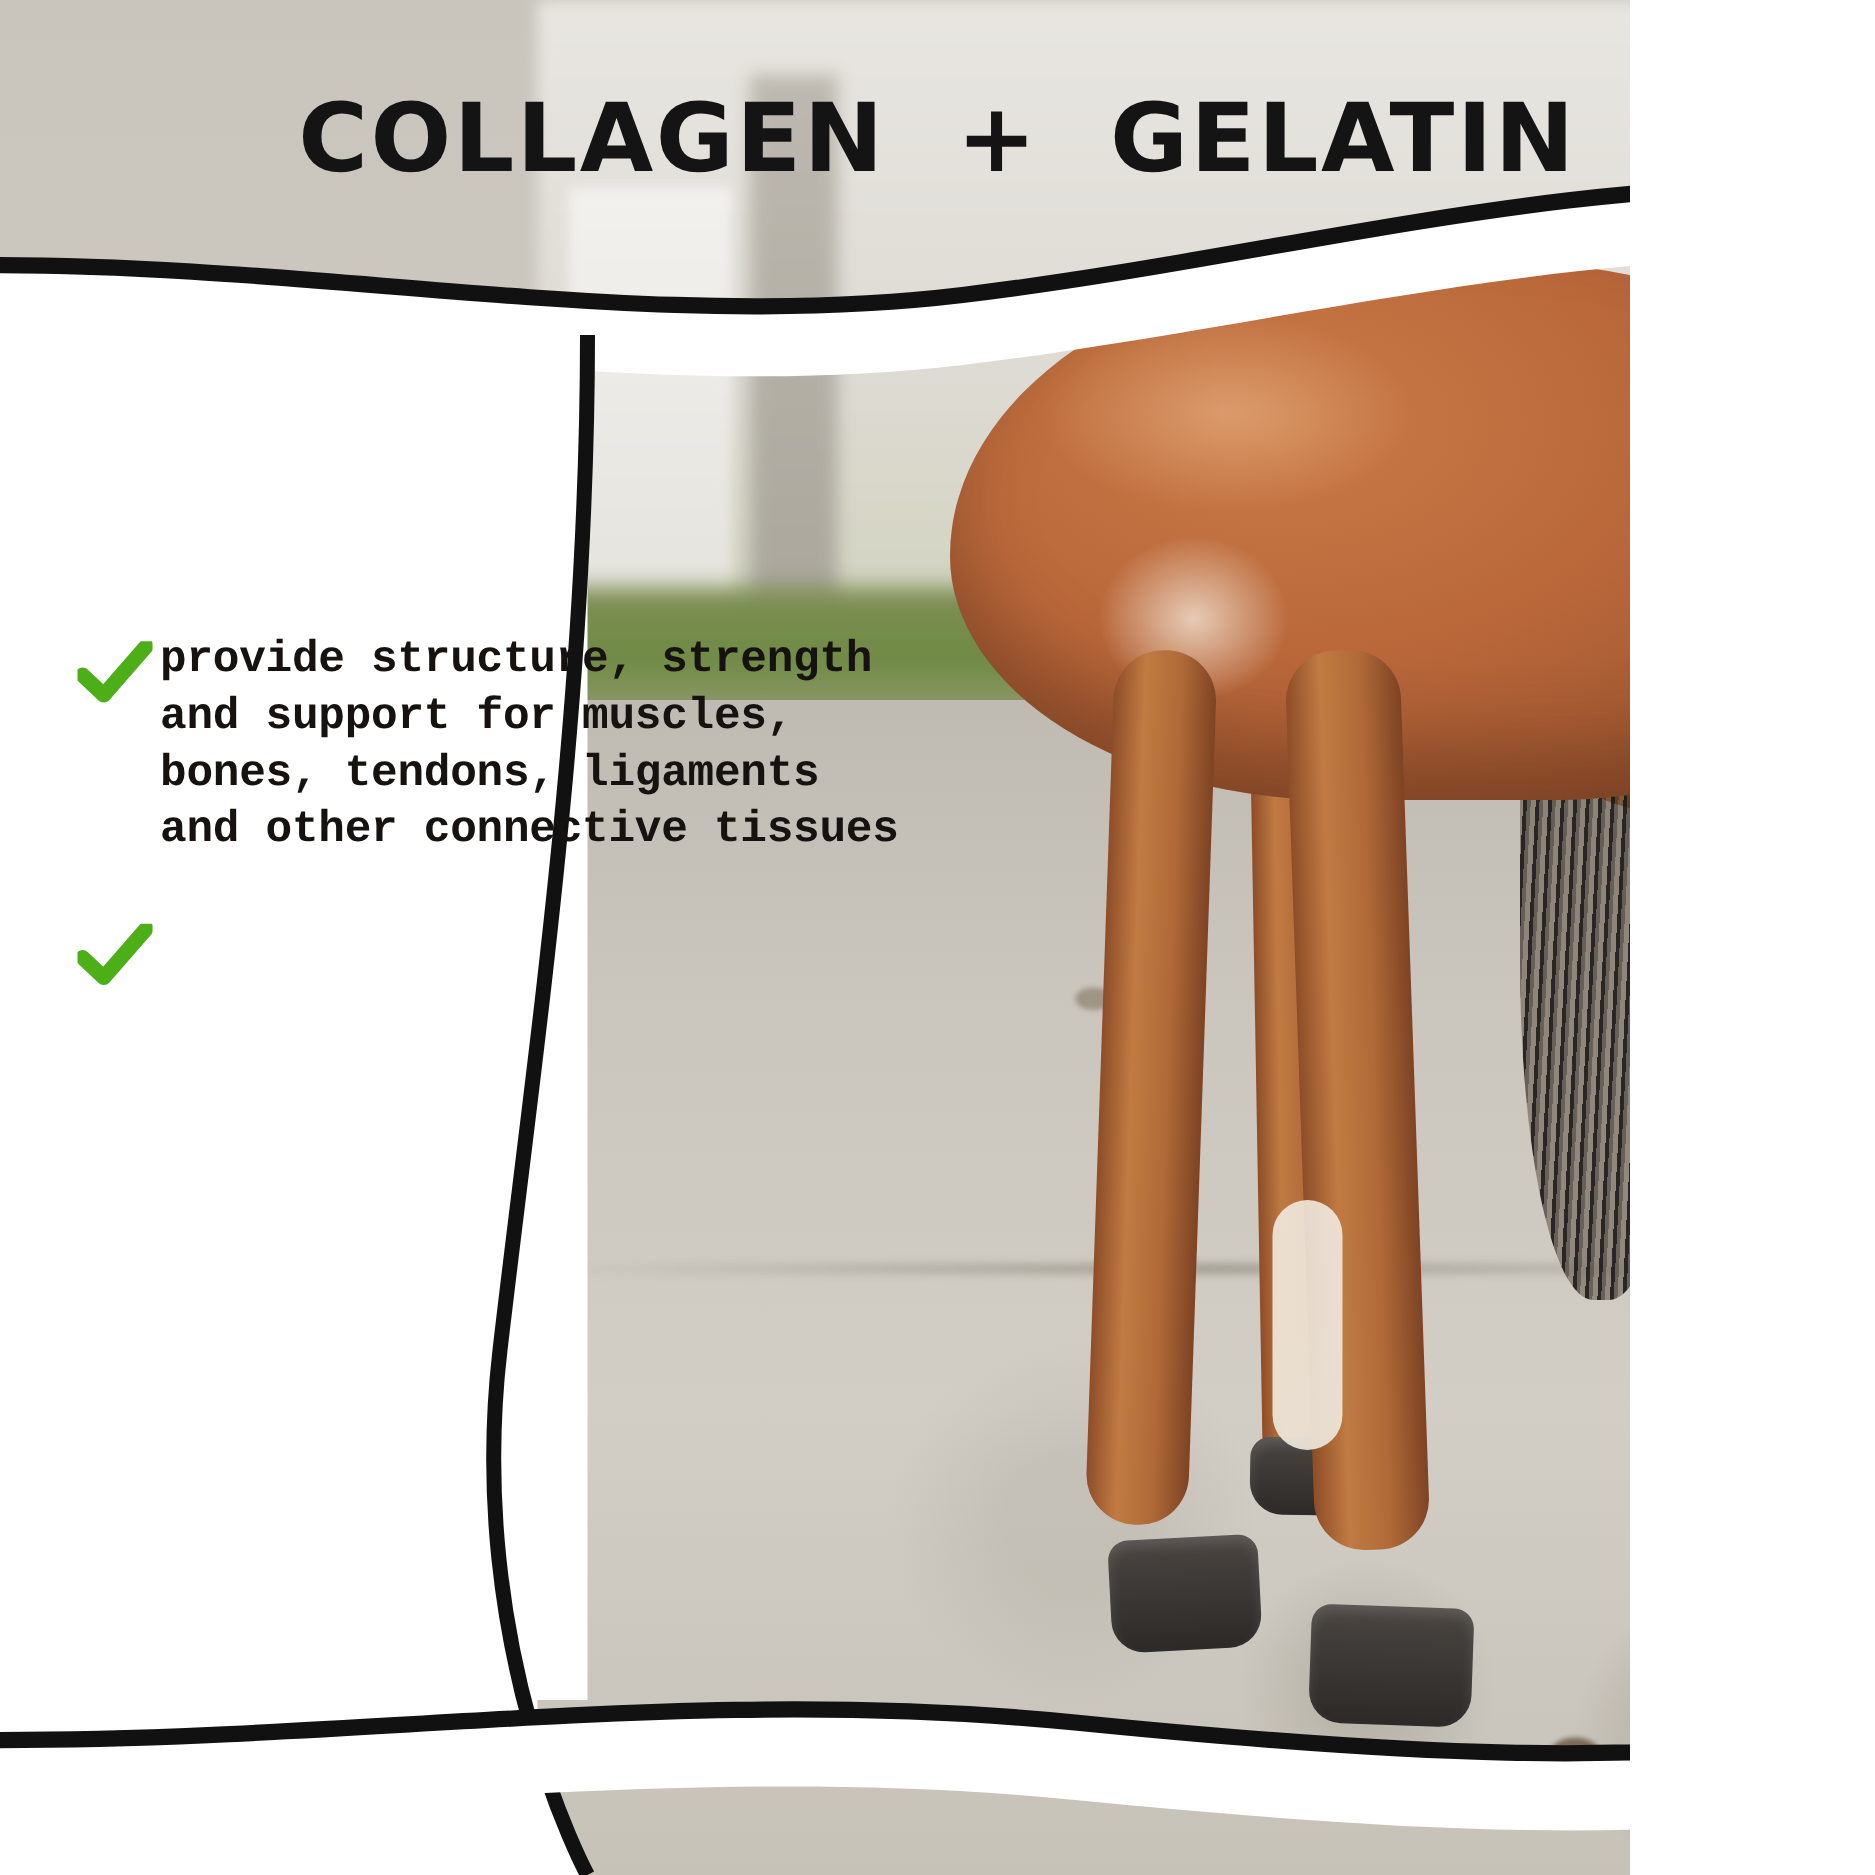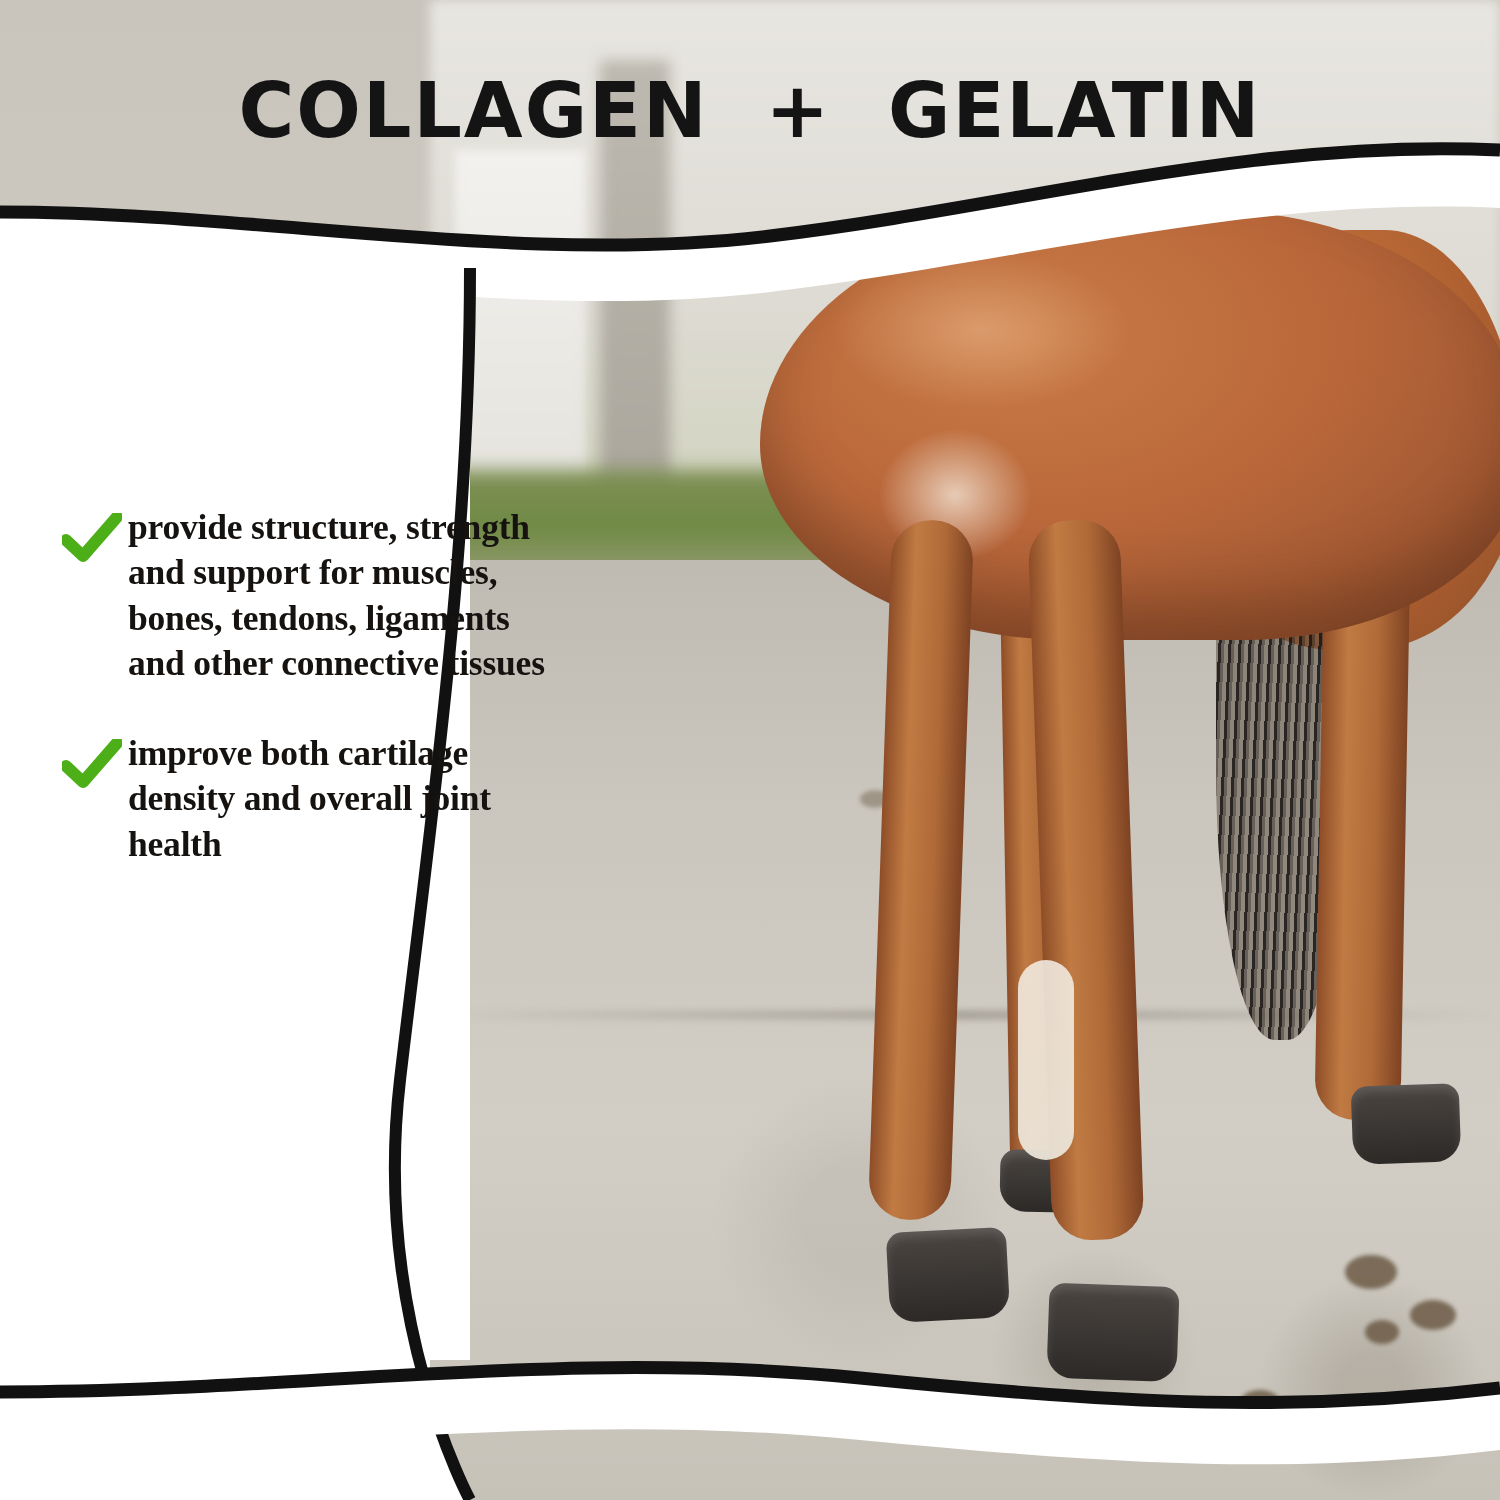--- a/index.html
+++ b/index.html
@@ -9,21 +9,21 @@
   }
   body {
     width: 1500px;
     height: 1500px;
     overflow: hidden;
     font-family: "DejaVu Sans", sans-serif;
   }
 
   .poster {
     position: relative;
-    width: 1500px;
+    width: 1304px;
     height: 1500px;
     overflow: hidden;
     background: #3b82f6;
   }
 
   
   .top-band {
     position: absolute;
     left: 0; top: 0;
     width: 1500px;
@@ -241,21 +241,21 @@
     display: flex;
     align-items: flex-start;
     margin-bottom: 44px;
   }
   .check {
     flex: 0 0 auto;
     width: 66px;
     margin-top: 8px;
   }
   .bullet-text {
-    font-family: Liberation Serif, serif;
+    font-family: Liberation Mono, monospace;
     font-weight: bold;
     font-size: 35.5px;
     line-height: 1.28;
     color: #15120f;
     letter-spacing: -0.2px;
     white-space: pre-line;
   }
 </style>
 </head>
 <body>
@@ -340,20 +340,17 @@
 bones, tendons, ligaments
 and other connective tissues</div>
     </div>
 
     <div class="bullet">
       <div class="check">
         <svg width="60" height="52" viewBox="0 0 60 52">
           <path d="M4,27 L21,43 L55,4" fill="none" stroke="#4caf17" stroke-width="12" stroke-linecap="round" stroke-linejoin="round"></path>
         </svg>
       </div>
-      <div class="bullet-text">improve both cartilage
-density and overall joint
-health</div>
     </div>
 
 
   </div>
 </div>
 
 </body></html>

